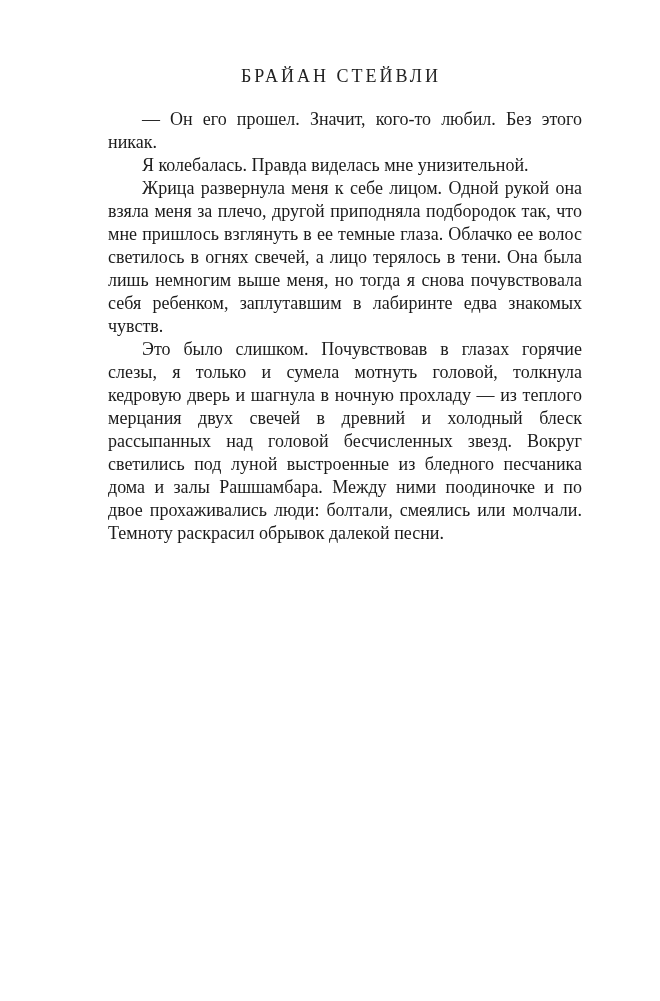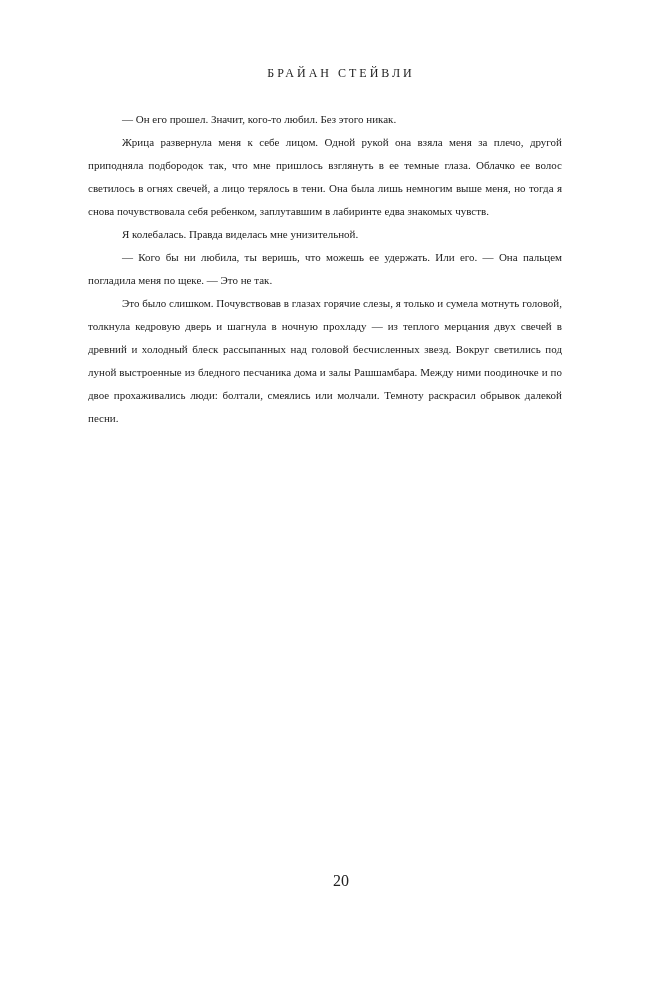--- a/index.html
+++ b/index.html
@@ -15,31 +15,31 @@
     overflow: hidden;
     font-family: "Liberation Serif", serif;
     color: #1b1b1b;
   }
   .running-head {
     position: absolute;
     top: 66px;
     left: 104px;
     width: 474px;
     text-align: center;
-    font-size: 12px;
+    font-size: 18px;
     letter-spacing: 3px;
     color: #222222;
     white-space: nowrap;
   }
   .text-block {
     position: absolute;
     top: 108px;
-    left: 88px;
+    left: 108px;
     width: 474px;
-    font-size: 11px;
+    font-size: 18px;
     line-height: 23px;
     text-align: justify;
   }
   .para {
     margin: 0;
     text-indent: 34px;
   }
   .page-number {
     position: absolute;
     top: 872px;
@@ -51,20 +51,18 @@
   }
 </style>
 </head>
 <body>
 
 <div class="page">
   <div class="running-head">БРАЙАН СТЕЙВЛИ</div>
 
   <div class="text-block">
       <p class="para">— Он его прошел. Значит, кого-то любил. Без этого никак.</p>
+      <p class="para">Я колебалась. Правда виделась мне унизительной.</p>
       <p class="para">Жрица развернула меня к себе лицом. Одной рукой она взяла меня за плечо, другой приподняла подбородок так, что мне пришлось взглянуть в ее темные глаза. Облачко ее волос светилось в огнях свечей, а лицо терялось в тени. Она была лишь немногим выше меня, но тогда я снова почувствовала себя ребенком, заплутавшим в лабиринте едва знакомых чувств.</p>
-      <p class="para">Я колебалась. Правда виделась мне унизительной.</p>
-      <p class="para">— Кого бы ни любила, ты веришь, что можешь ее удержать. Или его. — Она пальцем погладила меня по щеке. — Это не так.</p>
       <p class="para">Это было слишком. Почувствовав в глазах горячие слезы, я только и сумела мотнуть головой, толкнула кедровую дверь и шагнула в ночную прохладу — из теплого мерцания двух свечей в древний и холодный блеск рассыпанных над головой бесчисленных звезд. Вокруг светились под луной выстроенные из бледного песчаника дома и залы Рашшамбара. Между ними поодиночке и по двое прохаживались люди: болтали, смеялись или молчали. Темноту раскрасил обрывок далекой песни.</p>
     </div>
 
-  <div class="page-number">20</div>
 </div>
 
 </body></html>

